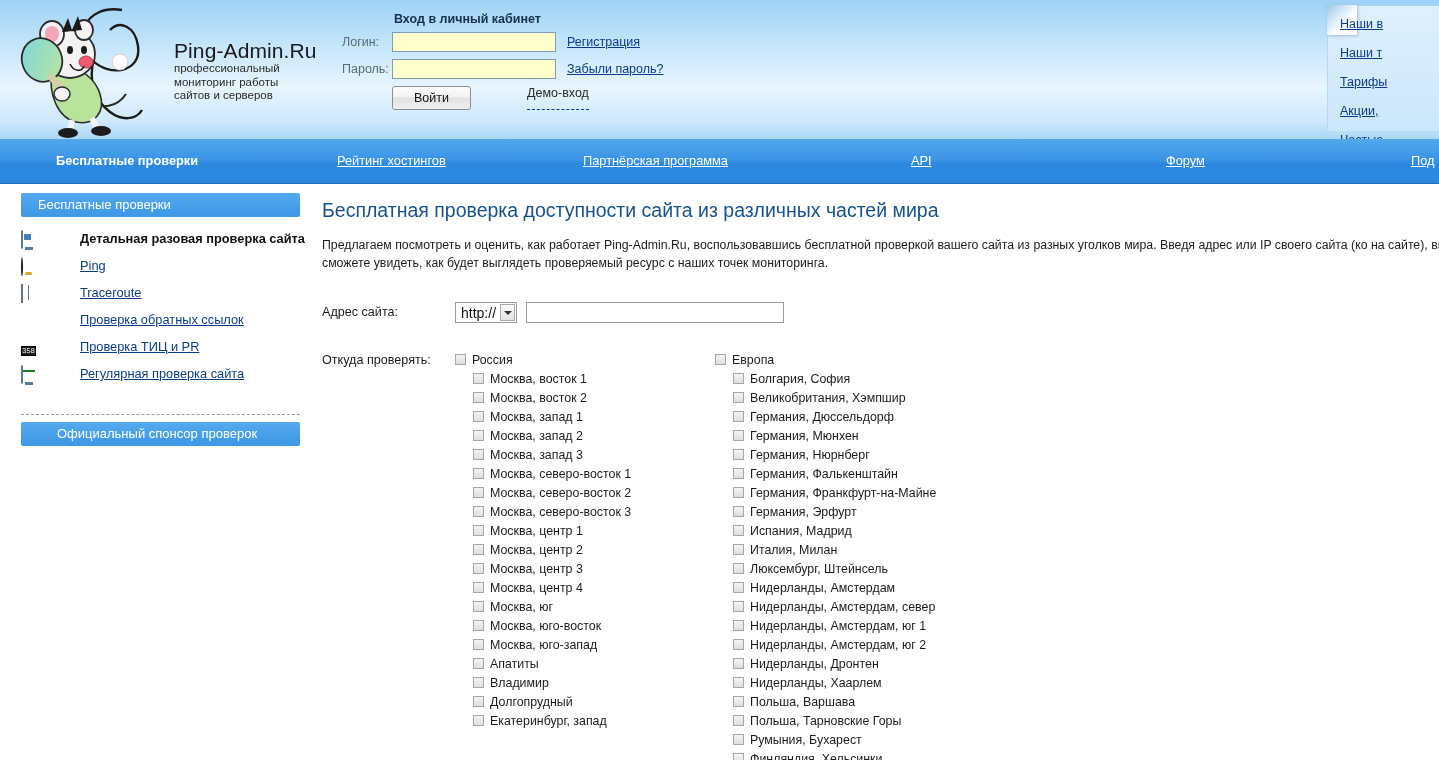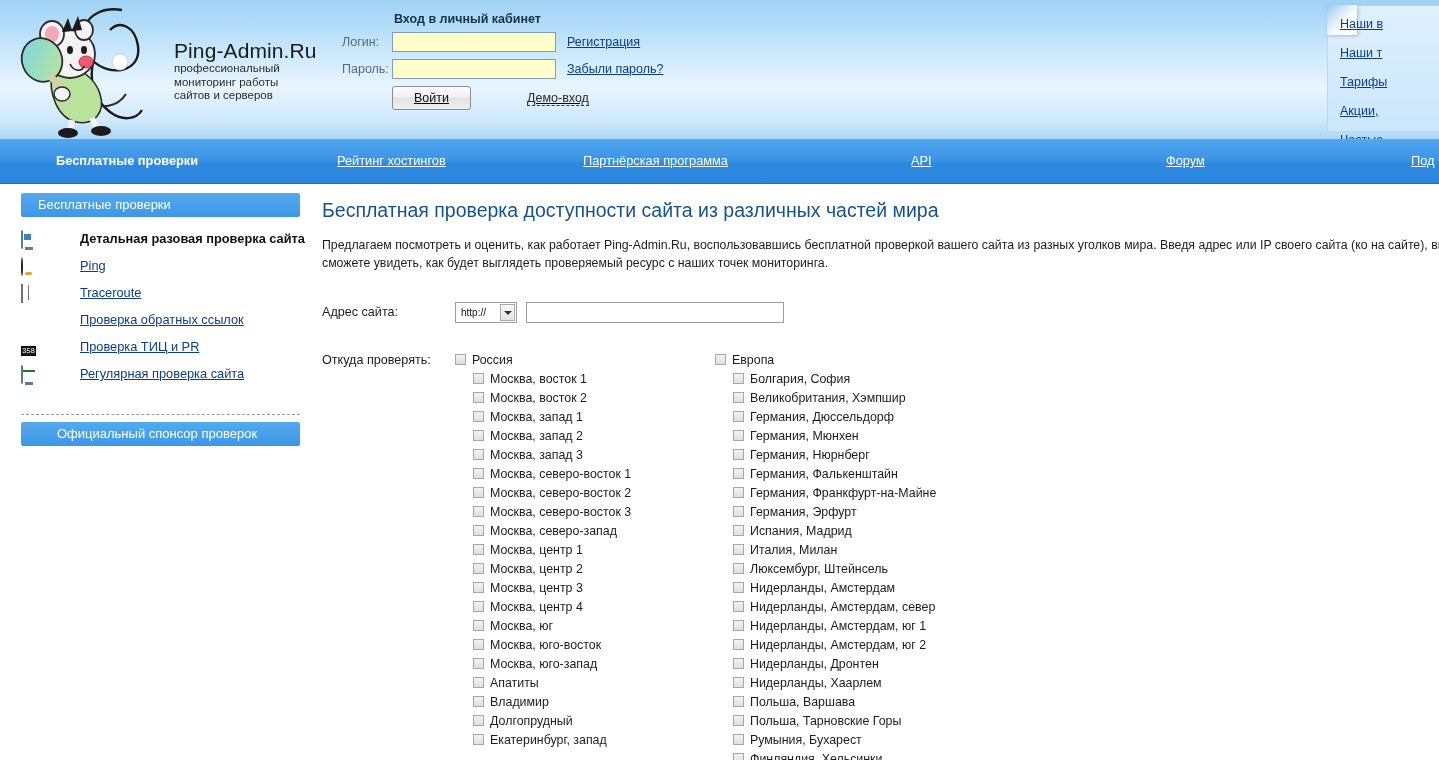--- a/index.html
+++ b/index.html
@@ -53,21 +53,21 @@
     background: #ffffcc;
     border: 1px solid #7f9db9;
     outline: none; font-size: 12px; padding: 0 3px;
     font-family: "Liberation Sans", sans-serif;
   }
   .login-side {
     margin-left: 11px; font-size: 12.5px;
     color: #0b3d8c; text-decoration: underline; cursor: pointer; white-space: nowrap;
   }
   .login-side.dotted { text-decoration: none; border-bottom: 1px dashed #0b3d8c; color:#2a2a2a; }
-  #login-btn-row { display:flex; align-items:center; margin-top: 3px; text-decoration: underline; }
+  #login-btn-row { display:flex; margin-top: 3px; }
   #login-btn-row .spacer { width: 50px; padding-right:7px; }
   #login-button {
     width: 79px; height: 24px;
     background: linear-gradient(to bottom,#fdfdfd 0%, #f2f2f2 45%, #e2e2e2 50%, #efefef 100%);
     border: 1px solid #8e8e8e; border-radius: 3px;
     font-size: 12.5px; color: #111; cursor: pointer;
     font-family: "Liberation Sans", sans-serif;
   }
 
   
@@ -177,21 +177,21 @@
     width: 1128px;
   }
 
   #form-area { margin-top: 30px; }
   .frow { display: flex; align-items: flex-start; }
   .flabel { width: 133px; font-size: 12.6px; color:#1c1c1c; padding-top: 3px; }
 
   .proto-select {
     width: 62px; height: 21px;
     border: 1px solid #9d9d9d; background:#fff;
-    display:flex; align-items:center; font-size:10px; color:#111;
+    display:flex; align-items:center; font-size:14px; color:#111;
     position: relative; cursor:pointer;
   }
   .proto-select .pv { padding-left: 5px; }
   .proto-select .arrowbox {
     position:absolute; right:1px; top:1px; width:15px; height:17px;
     background: linear-gradient(to bottom,#fafafa,#e3e3e3);
     border:1px solid #a9a9a9; display:flex; align-items:center; justify-content:center;
   }
   .proto-select .arrowbox::after {
     content:""; width:0;height:0;border-left:4px solid transparent;border-right:4px solid transparent;
@@ -417,24 +417,20 @@
                 <div class="cb-line child">
                   <span class="cb"></span>
                   <span class="cb-label">Москва, северо-восток 2</span>
                 </div>
                 <div class="cb-line child">
                   <span class="cb"></span>
                   <span class="cb-label">Москва, северо-восток 3</span>
                 </div>
                 <div class="cb-line child">
                   <span class="cb"></span>
-                  <span class="cb-label">Москва, северо-запад</span>
-                </div>
-                <div class="cb-line child">
-                  <span class="cb"></span>
                   <span class="cb-label">Москва, центр 1</span>
                 </div>
                 <div class="cb-line child">
                   <span class="cb"></span>
                   <span class="cb-label">Москва, центр 2</span>
                 </div>
                 <div class="cb-line child">
                   <span class="cb"></span>
                   <span class="cb-label">Москва, центр 3</span>
                 </div>

